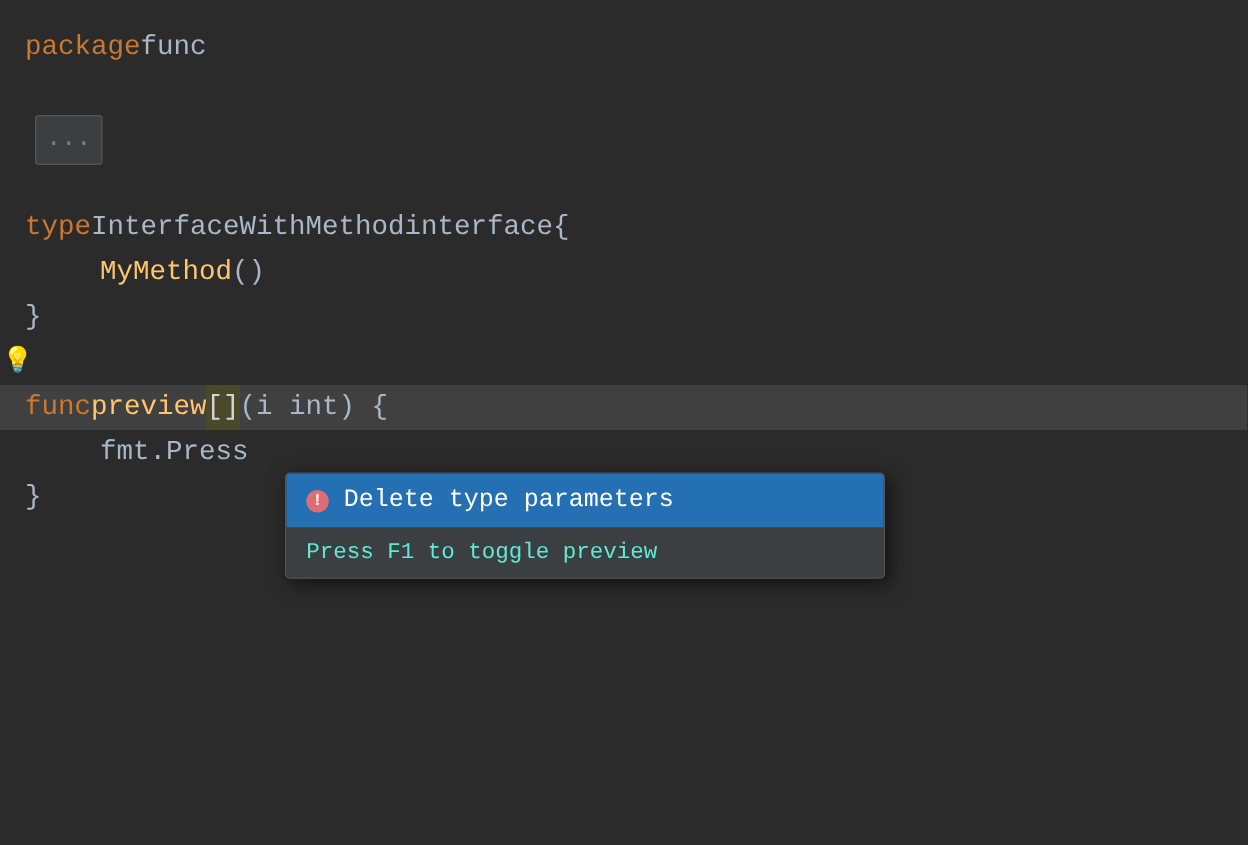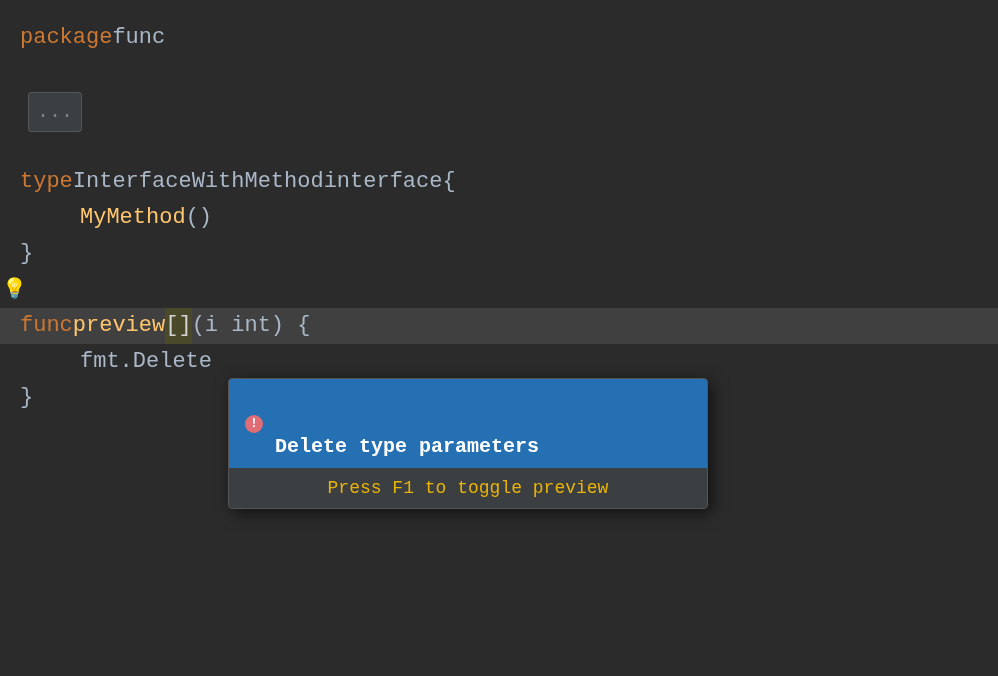--- a/index.html
+++ b/index.html
@@ -89,31 +89,29 @@
       display: flex;
       align-items: center;
       gap: 12px;
       cursor: pointer;
     }
 
     .menu-item-selected .item-label {
       color: #ffffff;
       font-size: 20px;
       font-family: 'Courier New', Courier, monospace;
-      font-weight: bold;
-      margin-top: 46px;
+      font-weight: normal;
     }
 
     .menu-hint {
       background-color: #3c3f41;
       padding: 10px 16px;
-      color: #eab308;
+      color: #5eead4;
       font-size: 18px;
       font-family: 'Courier New', Courier, monospace;
-      text-align: center;
     }
 
     .error-dot {
       width: 18px;
       height: 18px;
       background-color: #e06c75;
       border-radius: 50%;
       display: inline-flex;
       align-items: center;
       justify-content: center;
@@ -166,21 +164,21 @@
     <span class="kw-orange">func</span>
     <span class="kw-plain"> </span>
     <span class="kw-yellow">preview</span>
     <span style="background-color:#4a4a2a; color:#d4d4d4;">[</span>
     <span style="background-color:#4a4a2a; color:#d4d4d4;">]</span>
     <span class="kw-plain">(i int) {</span>
   </div>
 
   <div class="code-line">
     <span class="indent"></span>
-    <span class="kw-plain">fmt.Delete</span>
+    <span class="kw-plain">fmt.Press</span>
   </div>
 
   <div class="code-line">
     <span class="kw-plain">}</span>
   </div>
 
   <div class="context-menu">
     <div class="menu-item-selected">
       <span class="error-dot">!</span>
       <span class="item-label">Delete type parameters</span>

